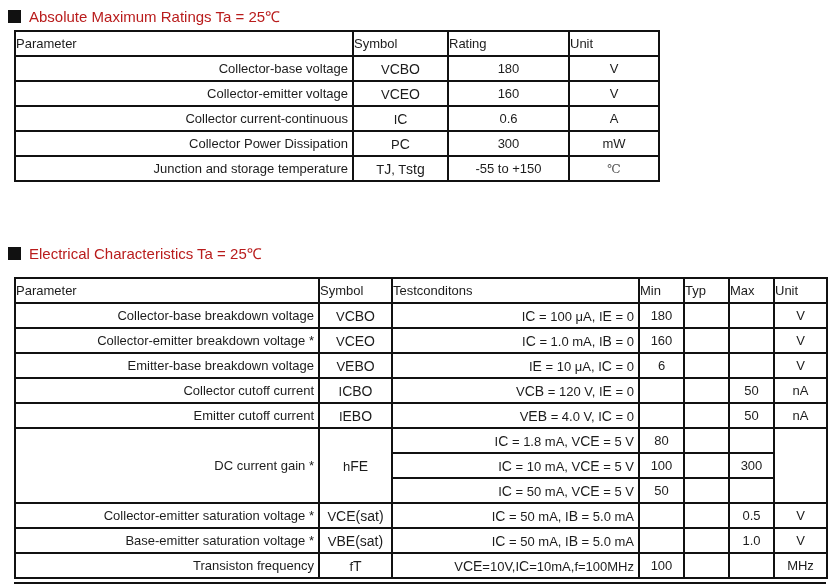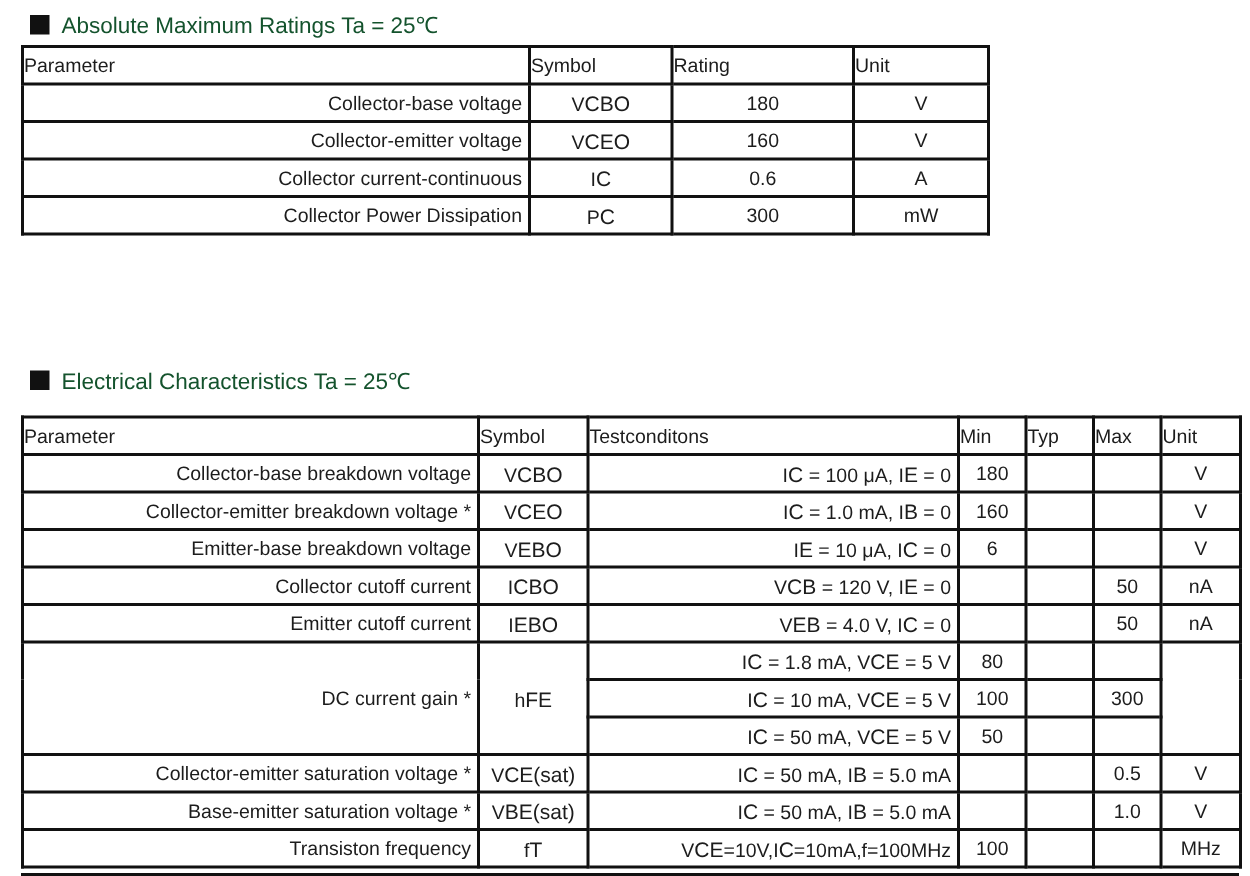--- a/index.html
+++ b/index.html
@@ -10,25 +10,24 @@
     color: #1c1c1c;
     overflow: hidden;
     position: relative;
   }
   .page { position: absolute; inset: 0; }
 
   .section-title {
     position: absolute;
     left: 8px;
     font-size: 15px;
-    color: #14532d;
+    color: #b91c1c;
     display: flex;
     align-items: center;
     white-space: nowrap;
-    margin-left: 12px;
   }
   .sq {
     width: 13px; height: 13px;
     background: #111;
     display: inline-block;
     margin-right: 8px;
     flex: 0 0 auto;
   }
   .title1 { top: 6px; }
   .title2 { top: 243px; }
@@ -104,20 +103,26 @@
       <td class="l">Collector current-continuous</td>
       <td class="c"><span>I</span><span class="sub">C</span></td>
       <td class="c">0.6</td>
       <td class="c">A</td>
     </tr>
     <tr>
       <td class="l">Collector Power Dissipation</td>
       <td class="c"><span>P</span><span class="sub">C</span></td>
       <td class="c">300</td>
       <td class="c">mW</td>
+    </tr>
+    <tr>
+      <td class="l">Junction and storage temperature</td>
+      <td class="c"><span>T</span><span class="sub">J</span><span>, T</span><span class="sub">stg</span></td>
+      <td class="c">-55 to +150</td>
+      <td class="c deg">℃</td>
     </tr>
   </tbody>
     </table>
 
   <div class="section-title title2">
     <span class="sq"></span>
     <span>Electrical Characteristics Ta = 25℃</span>
   </div>
 
   <table id="ec-table">

